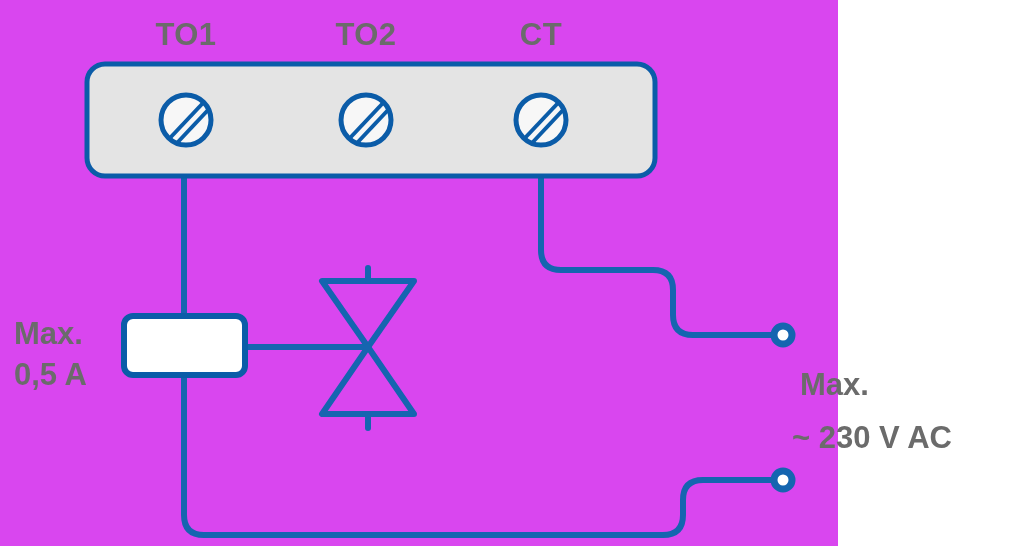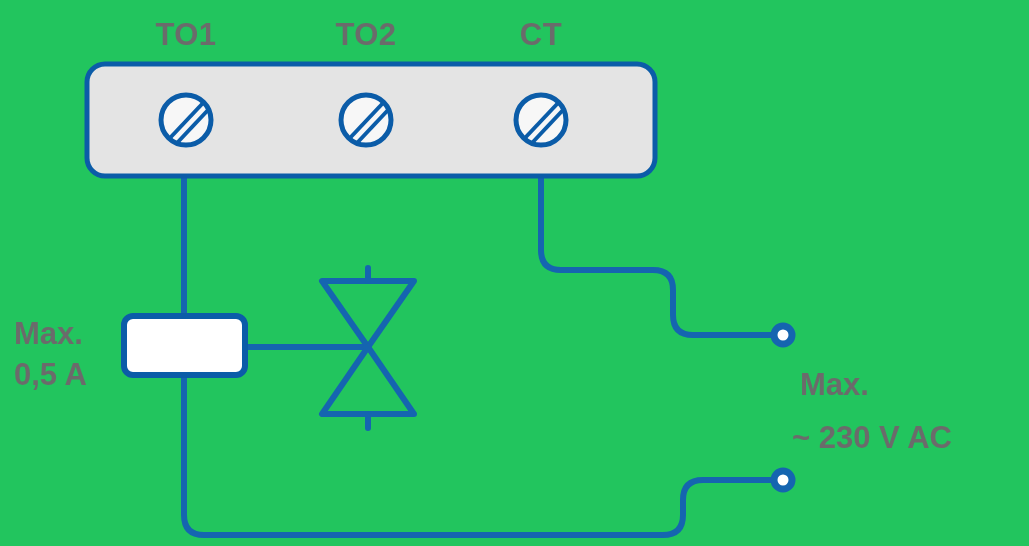--- a/index.html
+++ b/index.html
@@ -8,23 +8,23 @@
     background: #ffffff;
   }
   body {
     width: 1029px;
     height: 546px;
     font-family: "Liberation Sans", sans-serif;
     overflow: hidden;
   }
   #diagram-root {
     position: relative;
-    width: 1029px;
+    width: 838px;
     height: 546px;
-    background: #22c55e;
+    background: #d946ef;
   }
   svg.diagram-canvas {
     position: absolute;
     top: 0;
     left: 0;
     width: 1029px;
     height: 546px;
     display: block;
   }
   text.dlabel {

